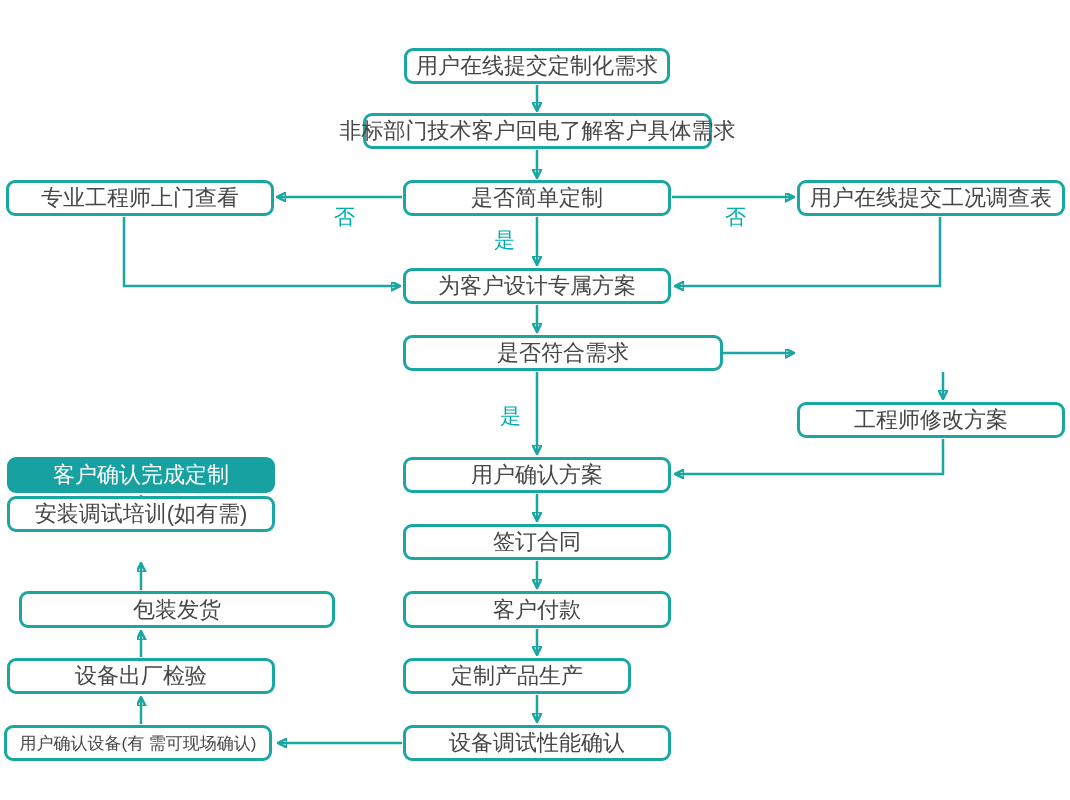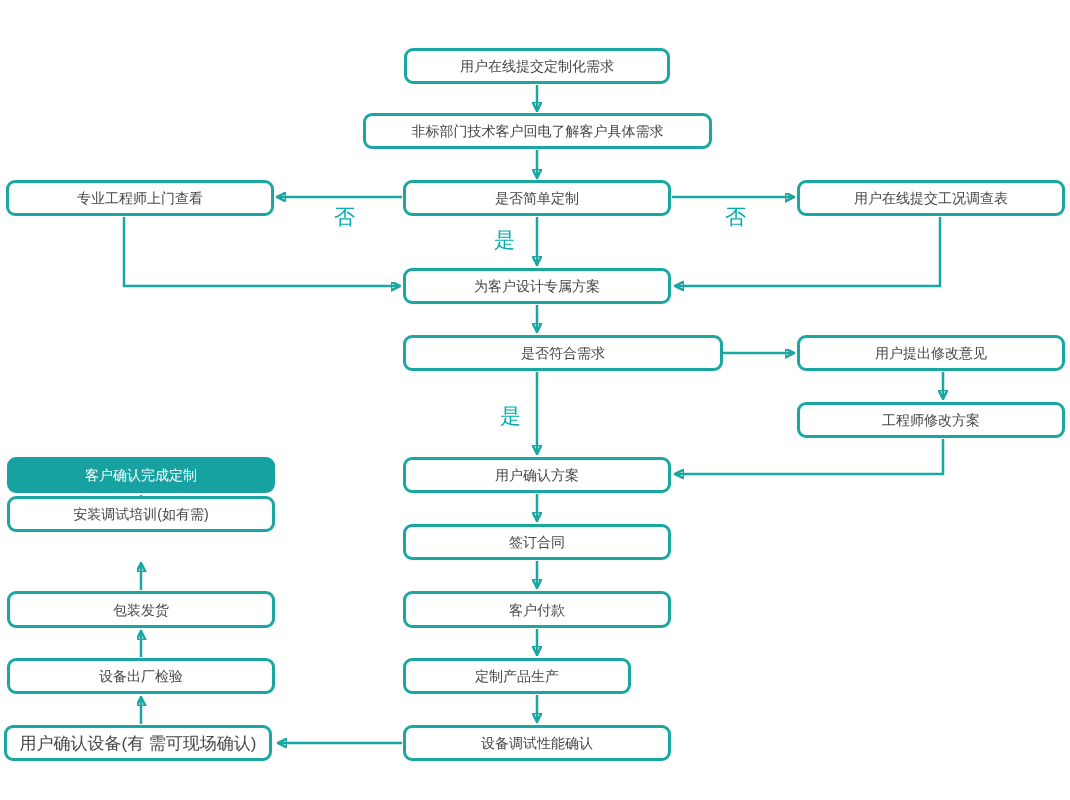--- a/index.html
+++ b/index.html
@@ -21,21 +21,21 @@
   .edges{position:absolute;left:0;top:0;width:1070px;height:800px;}
   .edges path{fill:none;stroke:var(--stroke);stroke-width:2.5px;}
   .arrowhead{fill:var(--stroke);}
   .node{
     position:absolute;
     box-sizing:border-box;
     border:3px solid var(--stroke);
     border-radius:9px;
     background:#ffffff;
     color:var(--node-text);
-    font-size:14px;
+    font-size:22px;
     line-height:1;
     display:flex;
     align-items:center;
     justify-content:center;
     white-space:nowrap;
     text-align:center;
   }
   .node.filled{
     background:var(--filled-node-bg);
     border-color:var(--filled-node-bg);
@@ -57,21 +57,21 @@
   .n7 {left:403px;top:335px;width:320px;height:36px}
   .n8 {left:797px;top:335px;width:268px;height:36px}
   .n9 {left:797px;top:402px;width:268px;height:36px}
   .n10{left:403px;top:457px;width:268px;height:36px}
   .n11{left:403px;top:524px;width:268px;height:36px}
   .n12{left:403px;top:591px;width:268px;height:37px}
   .n13{left:403px;top:658px;width:228px;height:36px}
   .n14{left:403px;top:725px;width:268px;height:36px}
   .n15{left:7px;  top:457px;width:268px;height:36px}
   .n16{left:7px;  top:496px;width:268px;height:36px}
-  .n17{left:7px;  top:591px;width:268px;height:37px}
+  .n17{left:19px;  top:591px;width:316px;height:37px}
   .n18{left:7px;  top:658px;width:268px;height:36px}
   .n19{left:4px;  top:725px;width:268px;height:36px;font-size:17px}
   
   .lbl-no-left   {left:334px;top:206px}
   .lbl-no-right  {left:725px;top:206px}
   .lbl-yes-top   {left:494px;top:229px}
   .lbl-yes-bottom{left:500px;top:405px}
 </style>
 </head>
 <body>
@@ -107,21 +107,20 @@
     <path d="M141,523 L141,497" marker-end="url(#arr)"></path>
   </svg>
 
   <div class="node n1">用户在线提交定制化需求</div>
   <div class="node n2">非标部门技术客户回电了解客户具体需求</div>
   <div class="node n3">是否简单定制</div>
   <div class="node n4">专业工程师上门查看</div>
   <div class="node n5">用户在线提交工况调查表</div>
   <div class="node n6">为客户设计专属方案</div>
   <div class="node n7">是否符合需求</div>
-  <div class="node n8">用户提出修改意见</div>
   <div class="node n9">工程师修改方案</div>
   <div class="node n10">用户确认方案</div>
   <div class="node n11">签订合同</div>
   <div class="node n12">客户付款</div>
   <div class="node n13">定制产品生产</div>
   <div class="node n14">设备调试性能确认</div>
   <div class="node n15 filled">客户确认完成定制</div>
   <div class="node n16">安装调试培训(如有需)</div>
   <div class="node n17">包装发货</div>
   <div class="node n18">设备出厂检验</div>

